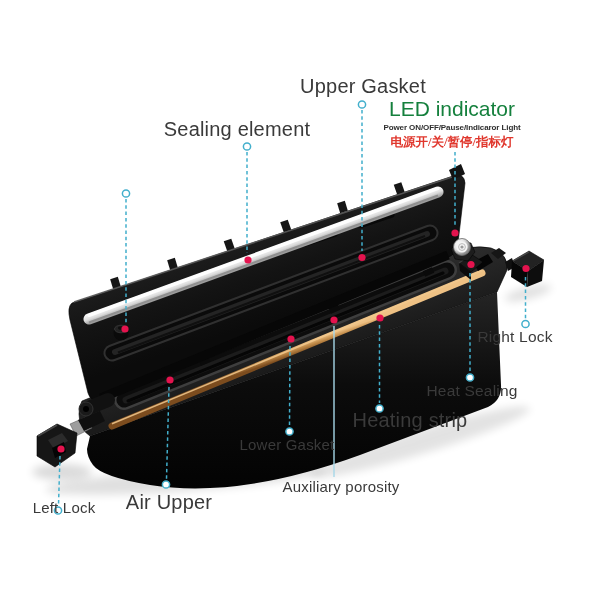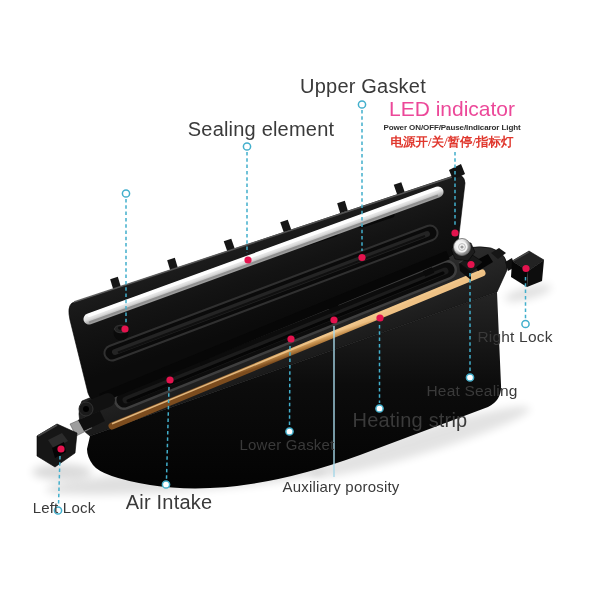--- a/index.html
+++ b/index.html
@@ -12,21 +12,21 @@
     position:absolute;white-space:nowrap;color:#3a3a3a;
     transform:translate(-50%,-50%);letter-spacing:0.2px;line-height:1.05;
   }
   .lbl.big{font-size:20px;}
   .lbl.mid{font-size:15px;}
   .lbl.sm{font-size:15.5px;text-align:center;}
   .led-block{
     position:absolute;left:452px;top:124px;transform:translate(-50%,-50%);
     display:flex;flex-direction:column;align-items:center;white-space:nowrap;
   }
-  .led-title{font-size:21px;color:#ec4899;line-height:1.0;}
+  .led-title{font-size:21px;color:#15803d;line-height:1.0;}
   .led-en{font-size:8px;font-weight:bold;color:#2e2e2e;margin-top:4px;letter-spacing:-0.1px;}
   .led-zh{font-size:12.5px;font-weight:bold;color:#e0362c;margin-top:2px;font-family:Liberation Serif, serif;}
 </style>
 </head>
 <body>
 
 <div class="stage">
 
 <svg width="600" height="600" viewBox="0 0 600 600">
   <defs>
@@ -210,28 +210,28 @@
     <circle cx="526" cy="268.5" r="3.6"></circle>
     <circle cx="380" cy="318" r="3.6"></circle>
     <circle cx="334" cy="320" r="3.6"></circle>
     <circle cx="291" cy="339" r="3.6"></circle>
     <circle cx="170" cy="380" r="3.6"></circle>
     <circle cx="61" cy="449" r="3.6"></circle>
   </g>
 </svg>
 
   <div class="lbl big" style="left:363px;top:86px">Upper Gasket</div>
-  <div class="lbl big" style="left:261px;top:129px">Sealing element</div>
+  <div class="lbl big" style="left:237px;top:129px">Sealing element</div>
 
   <div class="led-block">
     <div class="led-title">LED indicator</div>
     <div class="led-en">Power ON/OFF/Pause/Indicaror Light</div>
     <div class="led-zh">电源开/关/暂停/指标灯</div>
   </div>
 
   <div class="lbl sm" style="left:515px;top:337px">Right Lock</div>
   <div class="lbl sm" style="left:472px;top:391px">Heat Sealing</div>
   <div class="lbl big" style="left:410px;top:420px">Heating strip</div>
   <div class="lbl mid" style="left:287px;top:445px">Lower Gasket</div>
   <div class="lbl mid" style="left:341px;top:487px">Auxiliary porosity</div>
-  <div class="lbl big" style="left:169px;top:502px">Air Intake</div>
+  <div class="lbl big" style="left:169px;top:502px">Air Upper</div>
   <div class="lbl mid" style="left:64px;top:508px">Left Lock</div>
 </div>
 
 </body></html>

